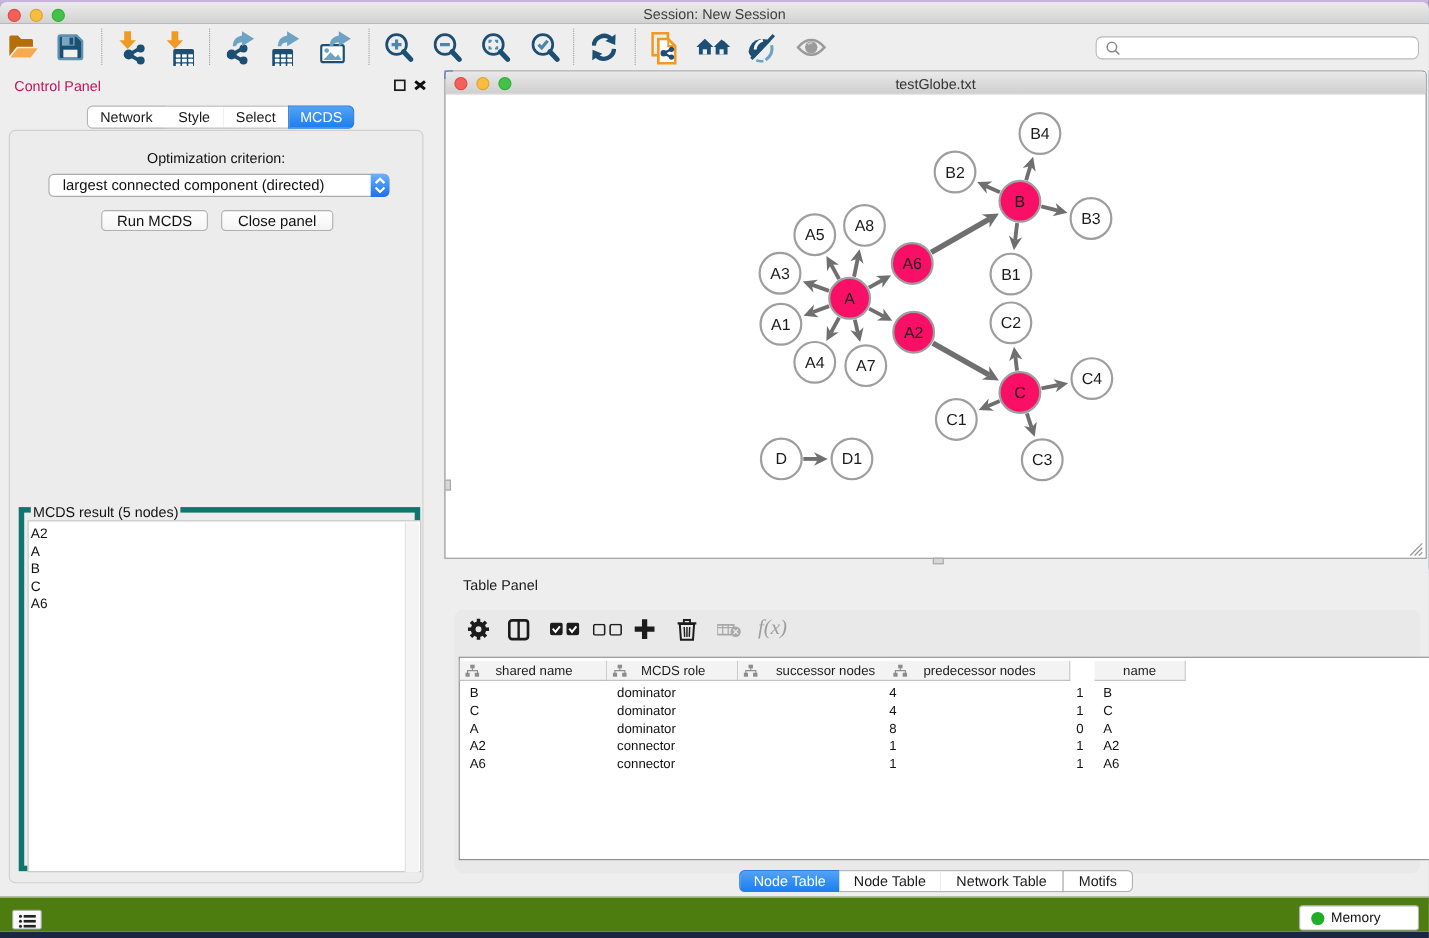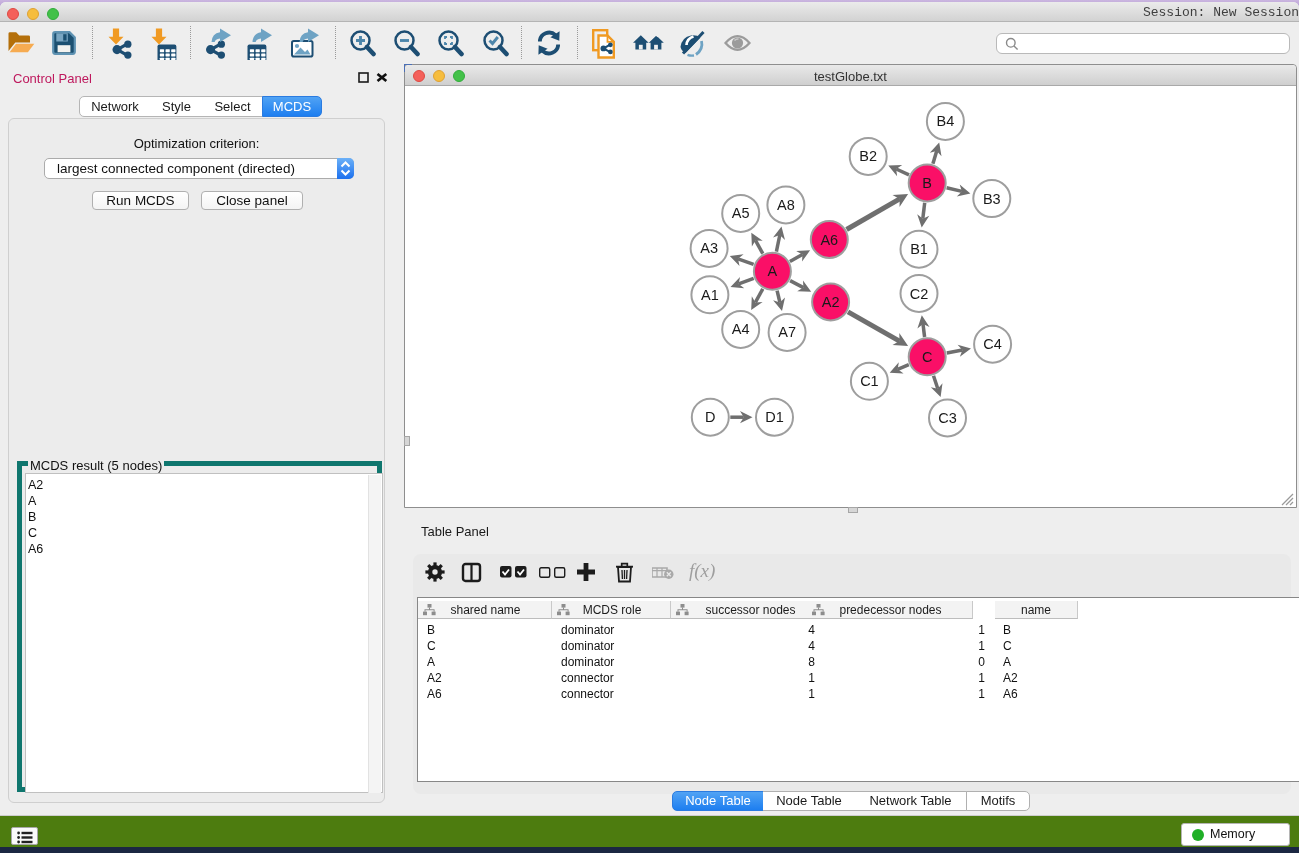--- a/index.html
+++ b/index.html
@@ -1,21 +1,21 @@
 <!DOCTYPE html>
 <html><head>
 <meta charset="utf-8">
 <style>
 * { margin:0; padding:0; box-sizing:border-box; }
 html,body { width:1299px; height:853px; overflow:hidden; font-family:"Liberation Sans", sans-serif; }
 body { background:#1b2742; position:relative; }
 #deskTop { position:absolute; left:0; top:0; width:1299px; height:10px; background:linear-gradient(#cbb6e0,#b096cf); }
 #app { position:absolute; left:0; top:2px; width:1299px; height:845px; background:#eeeeee; border-radius:6px 6px 0 0; }
 #titlebar { position:absolute; left:0; top:0; width:1299px; height:20px; background:linear-gradient(#ebebeb,#d2d2d2); border-radius:6px 6px 0 0; border-bottom:1px solid #b4b4b4; }
-#titlebar .title { position:absolute; left:0; right:0; top:3px; text-align:right; font-size:13px; color:#3e3e3e;font-family:Liberation Mono, monospace; }
+#titlebar .title { position:absolute; left:0; right:0; top:3px; text-align:center; font-size:13px; color:#3e3e3e; }
 .tl { position:absolute; width:12px; height:12px; border-radius:50%; top:6px; }
 #toolbar { position:absolute; left:0; top:20px; width:1299px; height:42px; background:#eeeeee; }
 .tsep { position:absolute; top:4px; height:33px; width:0; border-left:1px dotted #9a9a9a; }
 #searchbox { position:absolute; left:996px; top:11px; width:294px; height:21px; background:#ffffff; border:1px solid #b9b9b9; border-radius:6px; }
 
 #cpanel { position:absolute; left:0; top:62px; width:393px; height:751px; background:#eeeeee; }
 #cpanel .hdr { position:absolute; left:13px; top:7px; font-size:13px; color:#be185d; }
 #cpbox { position:absolute; left:8px; top:54px; width:377px; height:685px; background:#ececec; border:1px solid #cfcfcf; border-radius:6px; }
 .tabrow { position:absolute; top:32px; height:21px; font-size:13px; }
 .tab { position:absolute; top:0; height:21px; background:#ffffff; border:1px solid #b5b5b5; color:#1a1a1a; text-align:center; line-height:19px; }

